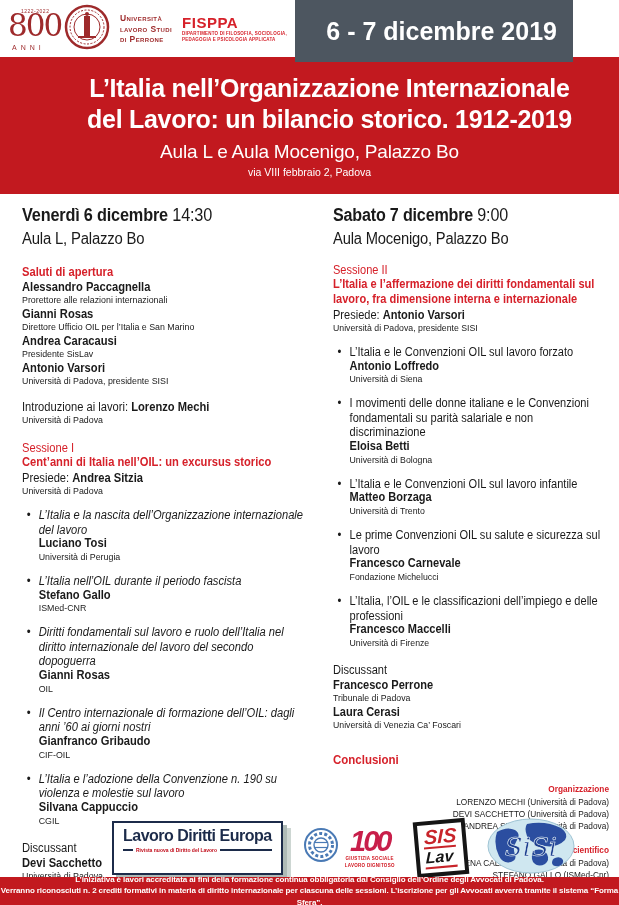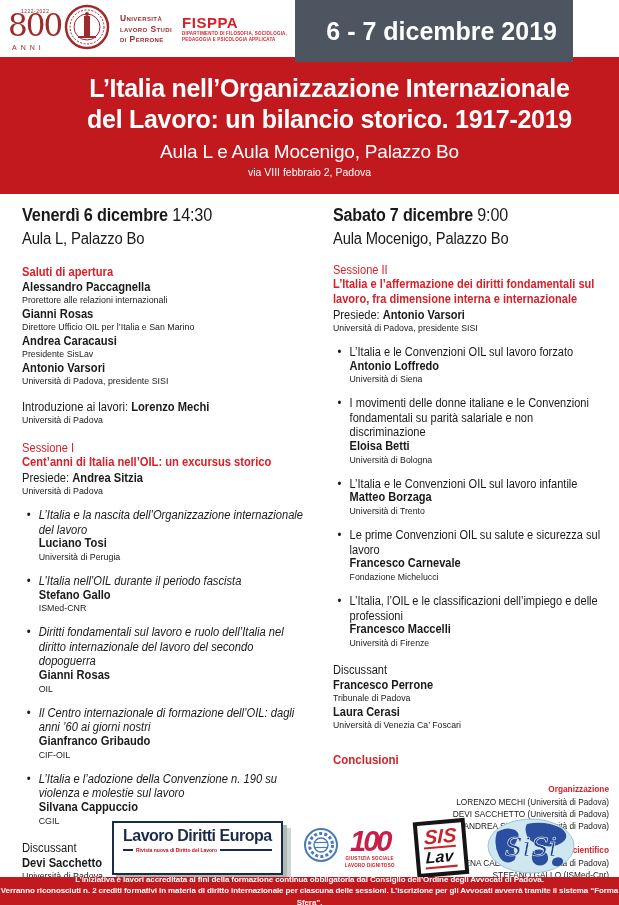--- a/index.html
+++ b/index.html
@@ -125,21 +125,21 @@
         <span class="dept-sub">Dipartimento di Scienze Politiche,</span>
         <span class="dept-sub">Giuridiche e Studi Internazionali</span>
       </div>
     </div>
     <div class="date-badge">6 - 7 dicembre 2019</div>
   </header>
 
   <section class="banner">
     <div class="banner-title">
       <div>L’Italia nell’Organizzazione Internazionale</div>
-      <div>del Lavoro: un bilancio storico. 1917-2019</div>
+      <div>del Lavoro: un bilancio storico. 1912-2019</div>
     </div>
     <div class="banner-venue">Aula L e Aula Mocenigo, Palazzo Bo</div>
     <div class="banner-addr">via VIII febbraio 2, Padova</div>
   </section>
 
   <section class="col col-left">
     <h2 class="day"><b>Venerdì 6 dicembre</b> <span>14:30</span></h2>
     <div class="room">Aula L, Palazzo Bo</div>
 
     <div class="red-heading">Saluti di apertura</div>

